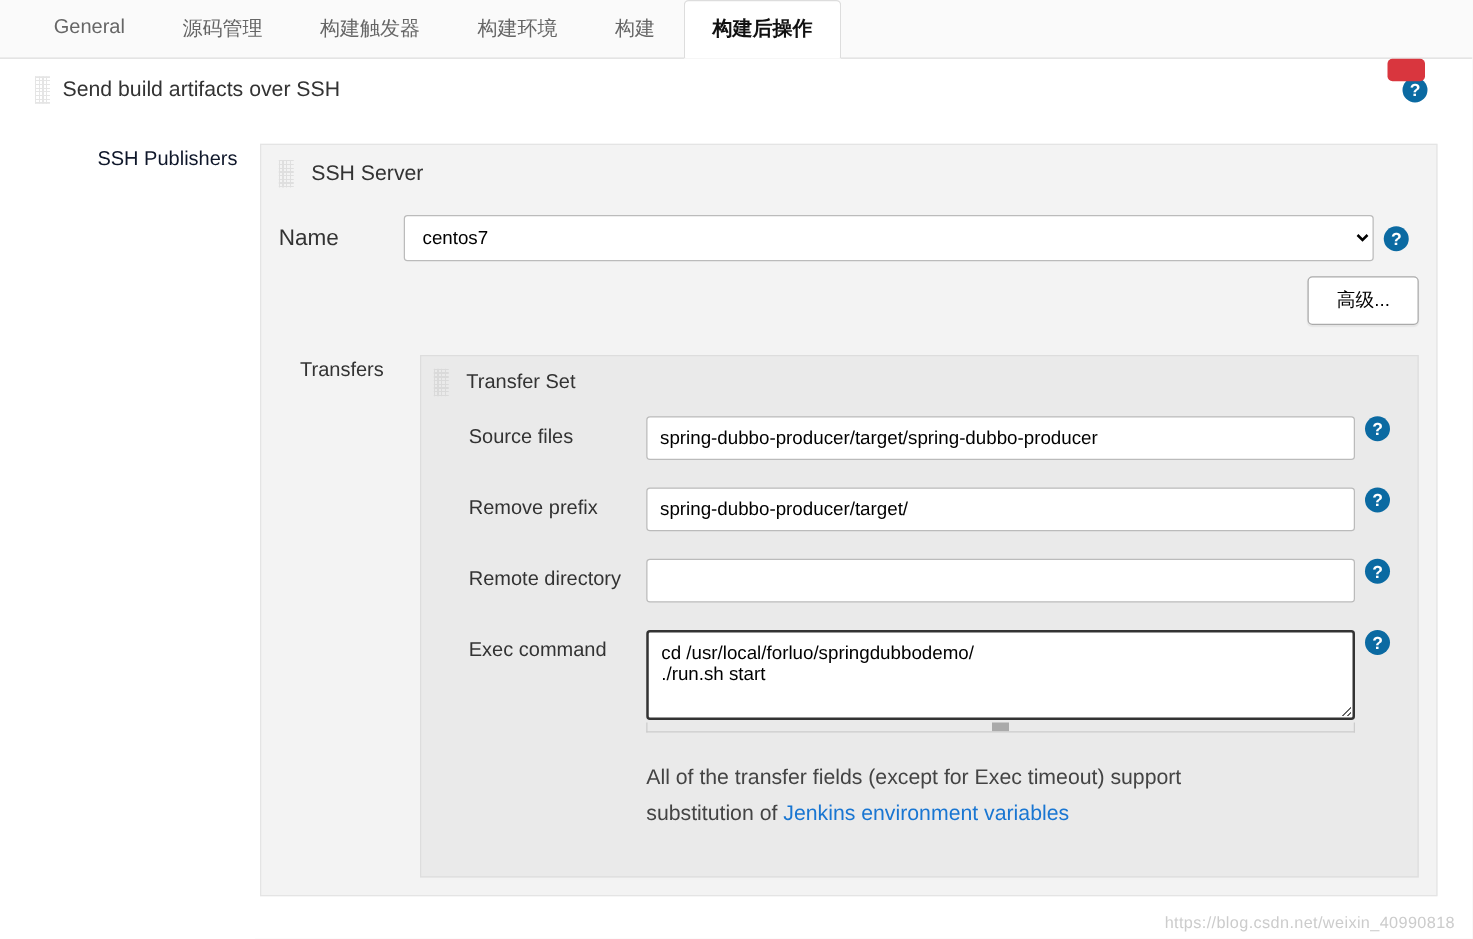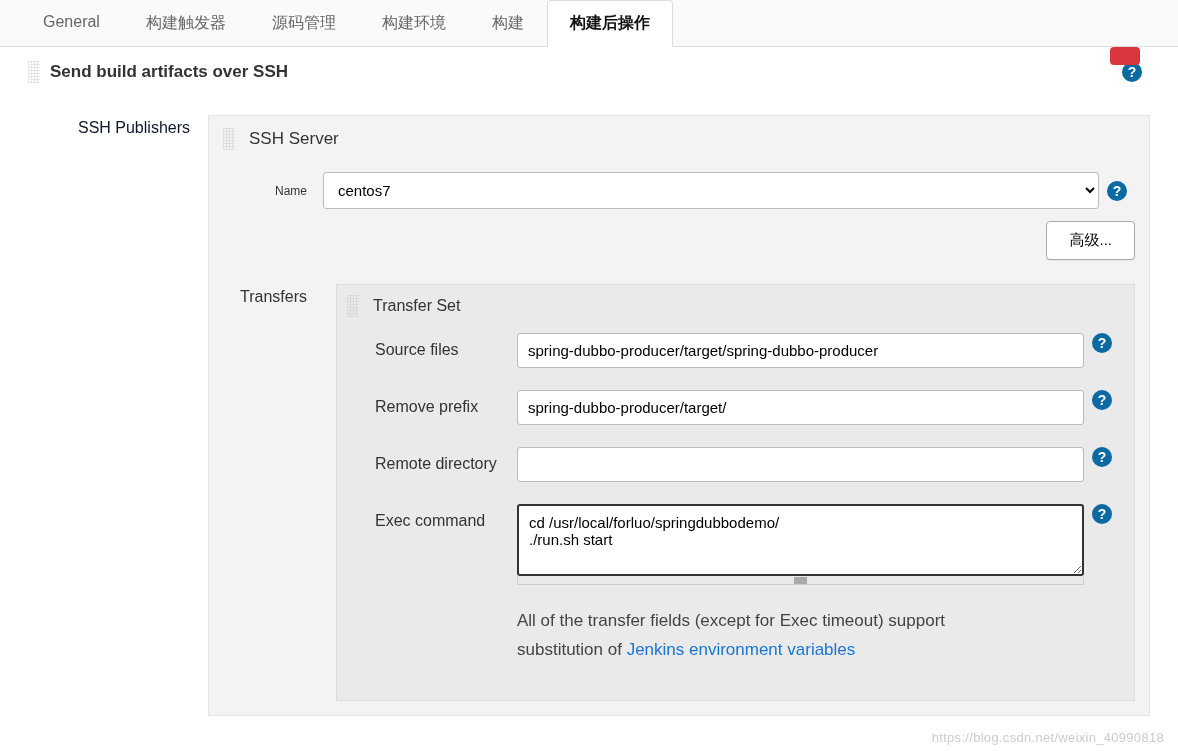--- a/index.html
+++ b/index.html
@@ -4,31 +4,31 @@
 <style>
 * { box-sizing: border-box; margin: 0; padding: 0; }
 body { font-family: -apple-system, BlinkMacSystemFont, "Segoe UI", Arial, "Microsoft YaHei", sans-serif; font-size: 15px; color: #333; background: #fff; width: 1178px; }
 .tabs { display: flex; border-bottom: 1px solid #ddd; background: #fafafa; padding-left: 20px; }
 .tab { padding: 12px 22px; cursor: pointer; color: #666; font-size: 16px; border: 1px solid transparent; margin-bottom: -1px; }
 .tab.active { background: #fff; border: 1px solid #ddd; border-bottom: 1px solid #fff; color: #111; font-weight: 600; border-radius: 4px 4px 0 0; }
 .content { padding: 10px 28px 0 28px; }
 .section-header { display: flex; align-items: center; padding: 4px 0; position: relative; }
 .red-badge { position: absolute; right: 10px; top: -10px; width: 30px; height: 18px; background: #d9363e; border-radius: 4px; }
 .drag { width: 12px; height: 22px; background: repeating-linear-gradient(0deg,#ccc 0 1px,transparent 1px 3px), repeating-linear-gradient(90deg,#ccc 0 1px,transparent 1px 3px); margin-right: 10px; flex-shrink:0; opacity:.5;}
-.section-title { font-weight: 700; font-size: 17px; }
+.section-title { font-weight: 400; font-size: 17px; }
 .help { width: 20px; height: 20px; border-radius: 50%; background: #0b6aa2; color: #fff; display: inline-flex; align-items: center; justify-content: center; font-size: 14px; font-weight: 700; cursor: pointer; flex-shrink:0; }
 .help::before { content: "?"; }
 .help-right { margin-left: auto; margin-right: 8px; }
 .pub-wrap { display: flex; margin-top: 28px; }
 .label-col { width: 180px; text-align: right; padding-right: 18px; padding-top: 4px; color: #0f172a; font-size: 16px; }
 .panel { flex: 1; background: #f3f3f3; border: 1px solid #e4e4e4; padding: 12px 14px 14px 14px; }
 .server-header { display: flex; align-items: center; margin-bottom: 22px; }
 .server-title { font-size: 17px; margin-left: 4px; }
 .row { display: flex; align-items: center; margin-bottom: 12px; }
-.row-label { width: 100px; text-align: right; padding-right: 16px; font-size: 12px; color: #333; }
+.row-label { width: 100px; padding-right: 16px; font-size: 18px; color: #333; }
 .row-field { flex: 1; }
 select, input[type=text], textarea { width: 100%; padding: 8px 10px; font-size: 15px; border: 1px solid #bbb; border-radius: 3px; background: #fff; font-family: inherit; }
 textarea { resize: both; height: 72px; border: 2px solid #333; }
 .row-help { width: 36px; display: flex; justify-content: center; }
 .btn { background: #fff; border: 1px solid #aaa; padding: 9px 22px; border-radius: 4px; font-size: 15px; cursor: pointer; box-shadow: 0 1px 1px rgba(0,0,0,.06);}
 .adv-row { display: flex; justify-content: flex-end; margin: 12px 0 24px 0; }
 .transfers-wrap { display: flex; gap: 13px; }
 .trans-label { width: 100px; text-align: right; padding-right: 16px; padding-top: 4px; font-size: 16px; }
 .trans-panel { flex: 1; background: #eaeaea; border: 1px solid #ddd; padding: 10px 14px 14px 10px; }
 .tset-header { display: flex; align-items: center; margin-bottom: 16px; }
@@ -41,22 +41,22 @@
 .resize-grip { height: 8px; width: 100%; background: linear-gradient(90deg, transparent 48.8%, #aaa 48.8%, #aaa 51.2%, transparent 51.2%); border: 1px solid #ccc; border-top: none; margin-top:-2px; }
 .watermark { position: absolute; right: 14px; bottom: 6px; color: #ccc; font-size: 13px; letter-spacing: .3px; }
 .root { position: relative; height: 751px; overflow: hidden; }
 </style>
 </head>
 <body>
 <div class="root">
 
 <div class="tabs">
   <div class="tab">General</div>
+  <div class="tab">源码管理</div>
   <div class="tab">构建触发器</div>
-  <div class="tab">源码管理</div>
   <div class="tab">构建环境</div>
   <div class="tab">构建</div>
   <div class="tab active">构建后操作</div>
 </div>
 
 <div class="content">
   <div class="section-header">
     <span class="drag"></span>
     <span class="section-title">Send build artifacts over SSH</span>
     <span class="red-badge"></span>

